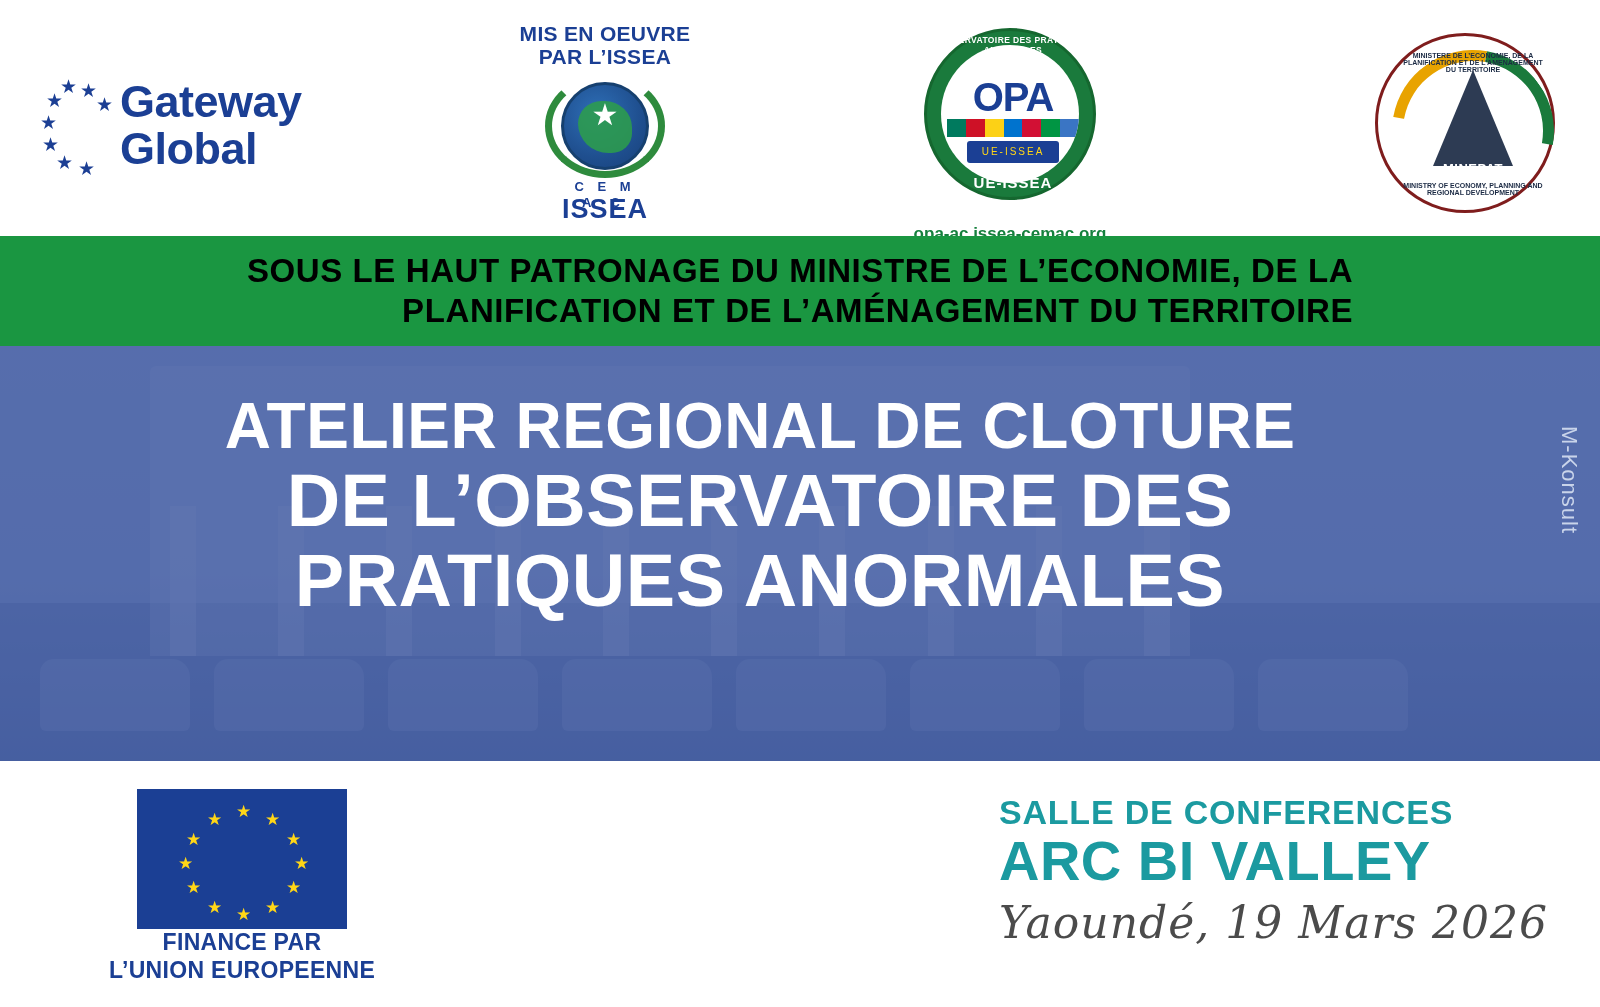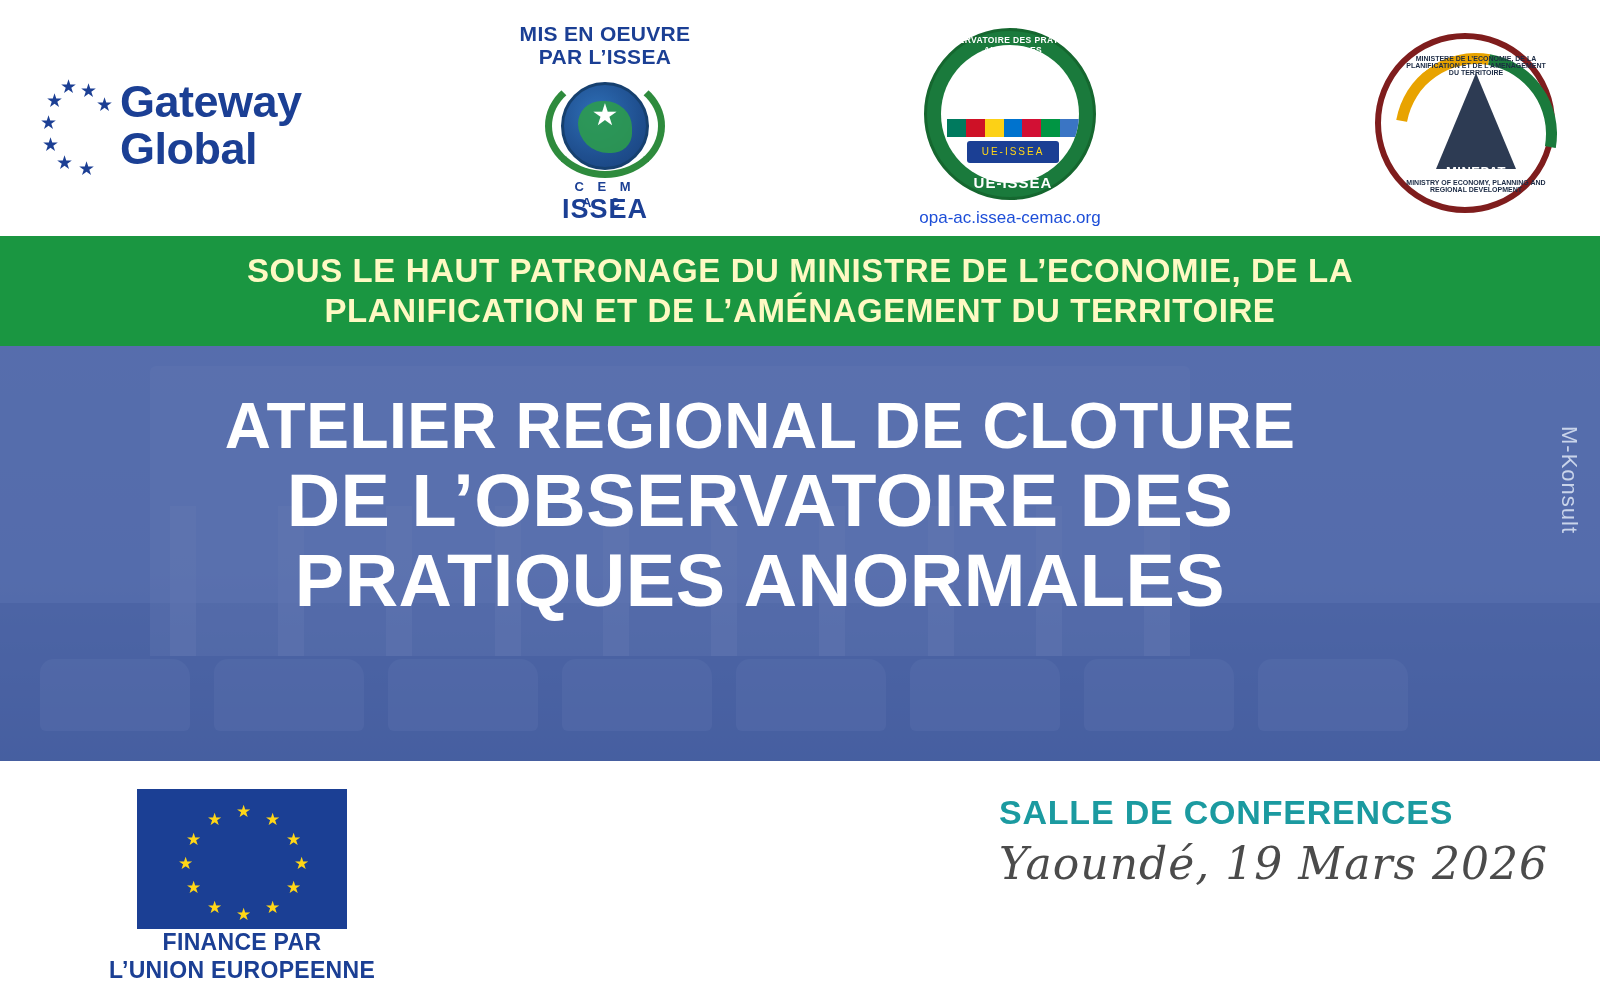--- a/index.html
+++ b/index.html
@@ -217,40 +217,40 @@
     left: 0;
     bottom: 6px;
     width: 172px;
     text-align: center;
     color: #ffffff;
     font-size: 15px;
     font-weight: bold;
     letter-spacing: 1px;
   }
   .opa-url {
-    margin-top: 8px;
-    color: #1d4ed8;
+    margin-top: 24px;
+    color: #15803d;
     font-size: 17px;
-    font-weight: normal;
+    font-weight: bold;
   }
 
   
   .minepat {
     position: absolute;
     left: 1370px;
     top: 28px;
     width: 190px;
     height: 190px;
   }
   .minepat-ring {
     position: absolute;
     left: 5px; top: 5px;
     width: 180px; height: 180px;
     border-radius: 50%;
-    border: 6px solid #7f1d1d;
+    border: 3px solid #7f1d1d;
     box-sizing: border-box;
     background: #ffffff;
   }
   .minepat-arc {
     position: absolute;
     left: 14px; top: 14px;
     width: 162px; height: 162px;
     border-radius: 50%;
     border: 11px solid transparent;
     border-top-color: #e8a300;
@@ -308,25 +308,25 @@
     top: 236px;
     width: 1600px;
     height: 110px;
     background: #1a9641;
     display: flex;
     align-items: center;
     justify-content: center;
   }
   .green-band p {
     margin: 0;
-    color: #fef9c3;
+    color: #000000;
     font-size: 33px;
     font-weight: bold;
     line-height: 1.22;
-    text-align: center;
+    text-align: right;
     letter-spacing: .6px;
     padding: 0 40px;
   }
 
   
   .hero {
     position: absolute;
     left: 0;
     top: 346px;
     width: 1600px;
@@ -511,20 +511,21 @@
       <div class="cemac-letters">C E M</div>
       <div class="cemac-letters second">A C</div>
     </div>
     <div class="issea-name">ISSEA</div>
   </div>
 
   <div class="opa">
     <div class="opa-badge">
       <div class="opa-arc-text">OBSERVATOIRE  DES PRATIQUES ANORMALES</div>
       <div class="opa-inner">
+        <div class="opa-letters">OPA</div>
         <div class="opa-flags">
           <i style="background:#007a5e"></i>
           <i style="background:#ce1126"></i>
           <i style="background:#fcd116"></i>
           <i style="background:#0073ce"></i>
           <i style="background:#d21034"></i>
           <i style="background:#009543"></i>
           <i style="background:#3a75c4"></i>
         </div>
         <div class="opa-ue">UE-ISSEA</div>
@@ -607,15 +608,16 @@
       <span style="left:70px;  top:22px;">★</span>
     </div>
     <div class="eu-text">
       <div>FINANCE PAR</div>
       <div>L’UNION EUROPEENNE</div>
     </div>
   </div>
 
   <div class="venue">
     <div class="venue-l1">SALLE DE CONFERENCES</div>
+    <div class="venue-l2">ARC BI VALLEY</div>
     <div class="venue-date">Yaoundé, 19 Mars 2026</div>
   </div>
 </div>
 
 </body></html>

